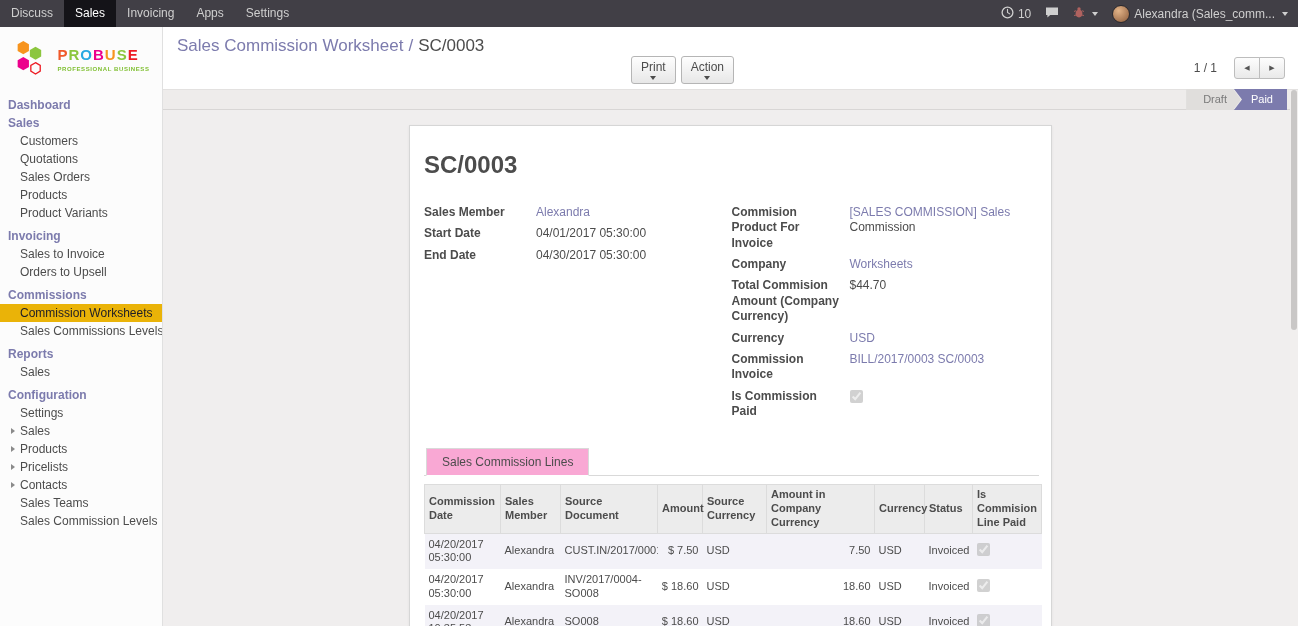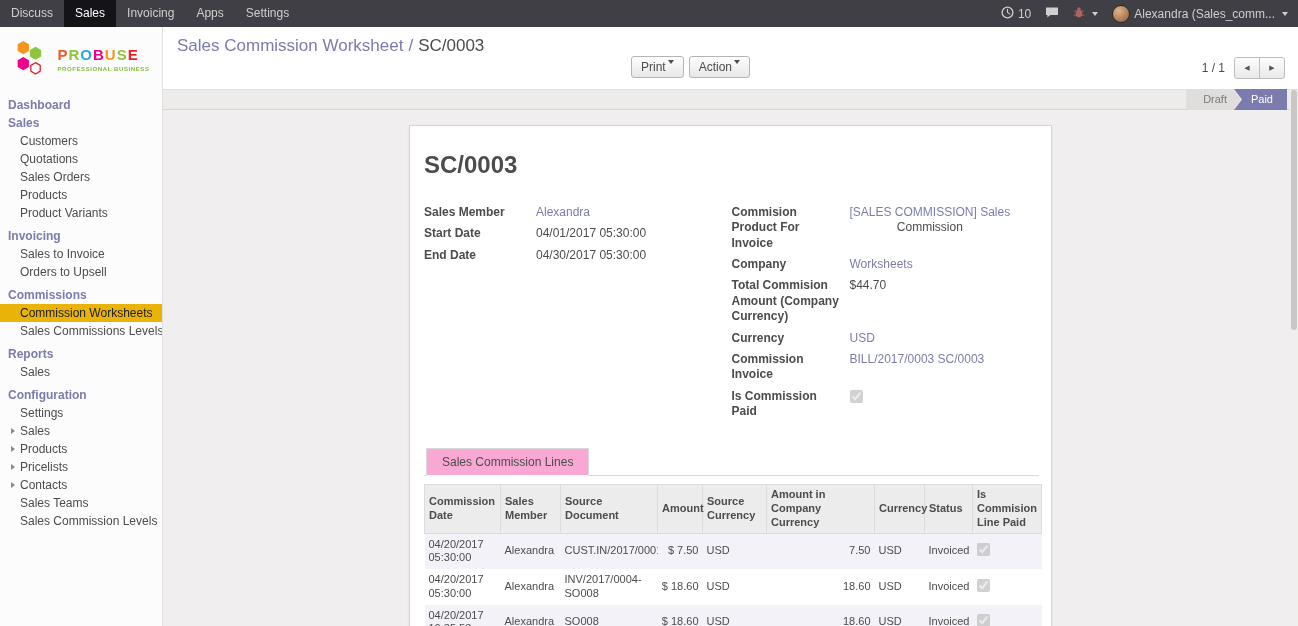--- a/index.html
+++ b/index.html
@@ -42,23 +42,23 @@
 
   
   .content { flex:1; min-width:0; display:flex; flex-direction:column; }
   .content-header { background:#fff; height:62px; position:relative; flex-shrink:0; }
   .breadcrumb { padding:9px 0 0 14px; font-size:17px; white-space:nowrap; }
   .breadcrumb .parent { color:#7c7bad; cursor:pointer; text-decoration:none; }
   .breadcrumb .sep { color:#7c7bad; margin:0 5px; }
   .breadcrumb .current { color:#4c4c4c; }
   .header-buttons { position:absolute; top:29px; left:468px; display:flex; gap:5px; }
   .btn { background:linear-gradient(#fefefe,#e7e7e7); border:1px solid #b5b5b5; border-radius:3px;
-    font-size:12px; color:#4c4c4c; padding:3px 9px; display:flex; align-items:flex-start; gap:2px; cursor:pointer; }
+    font-size:12px; color:#4c4c4c; padding:3px 9px; display:flex; align-items:center; gap:2px; cursor:pointer;flex-direction:column; }
   .btn .caret-down { border-top-color:#4c4c4c; margin-left:0; }
-  .pager { position:absolute; right:13px; top:30px; display:flex; align-items:center; gap:9px;
+  .pager { position:absolute; right:13px; top:30px; display:flex; align-items:center; gap:17px;
     font-size:12px; color:#4c4c4c; }
   .pager-buttons { display:flex; }
   .pager-btn { width:26px; height:22px; border:1px solid #bdbdbd; background:linear-gradient(#fdfdfd,#e9e9e9);
     display:flex; align-items:center; justify-content:center; font-size:7px; color:#555; cursor:pointer;
     font-family:"DejaVu Sans",sans-serif; }
   .pager-btn.prev { border-radius:3px 0 0 3px; }
   .pager-btn.next { border-radius:0 3px 3px 0; margin-left:-1px; }
 
   
   .statusbar { height:21px; background:#eeeceb; border-top:1px solid #e3e1e0; border-bottom:1px solid #d8d6d5;
@@ -77,21 +77,21 @@
     box-shadow:0 1px 3px rgba(0,0,0,0.06); padding:12px 12px 28px 14px; }
   .sheet-title { font-size:24px; font-weight:bold; color:#4c4c4c; margin:13px 0 26px; }
   .groups { display:flex; }
   .group { width:50%; }
   .field-row { display:flex; margin-bottom:6px; }
   .field-row label { width:112px; min-width:112px; padding-right:8px; font-weight:bold;
     font-size:12px; color:#4c4c4c; line-height:1.28; }
   .group.right .field-row label { width:118px; min-width:118px; }
   .field-value { font-size:12px; color:#4c4c4c; line-height:1.28; }
   a.link { color:#7c7bad; text-decoration:none; cursor:pointer; }
-  .block { display:block;text-align:center; }
+  .block { display:block; }
   input[type="checkbox"] { width:13px; height:13px; margin:1px 0 0; }
 
   
   .notebook { margin-top:23px; }
   .tabbar { border-bottom:1px solid #d9d9d9; padding-left:2px; }
   .tab { display:inline-block; background:#f9a8d4; border:1px solid #d9d9d9; border-bottom:1px solid #fff;
     margin-bottom:-1px; padding:6px 15px; font-size:12px; color:#4c4c4c; cursor:pointer; }
   .list-area { margin-top:8px; }
   table { border-collapse:collapse; table-layout:fixed; width:617px; font-size:11px; color:#4c4c4c; }
   thead th { background:#ececec; border:1px solid #dcdcdc; font-weight:bold; text-align:left;

